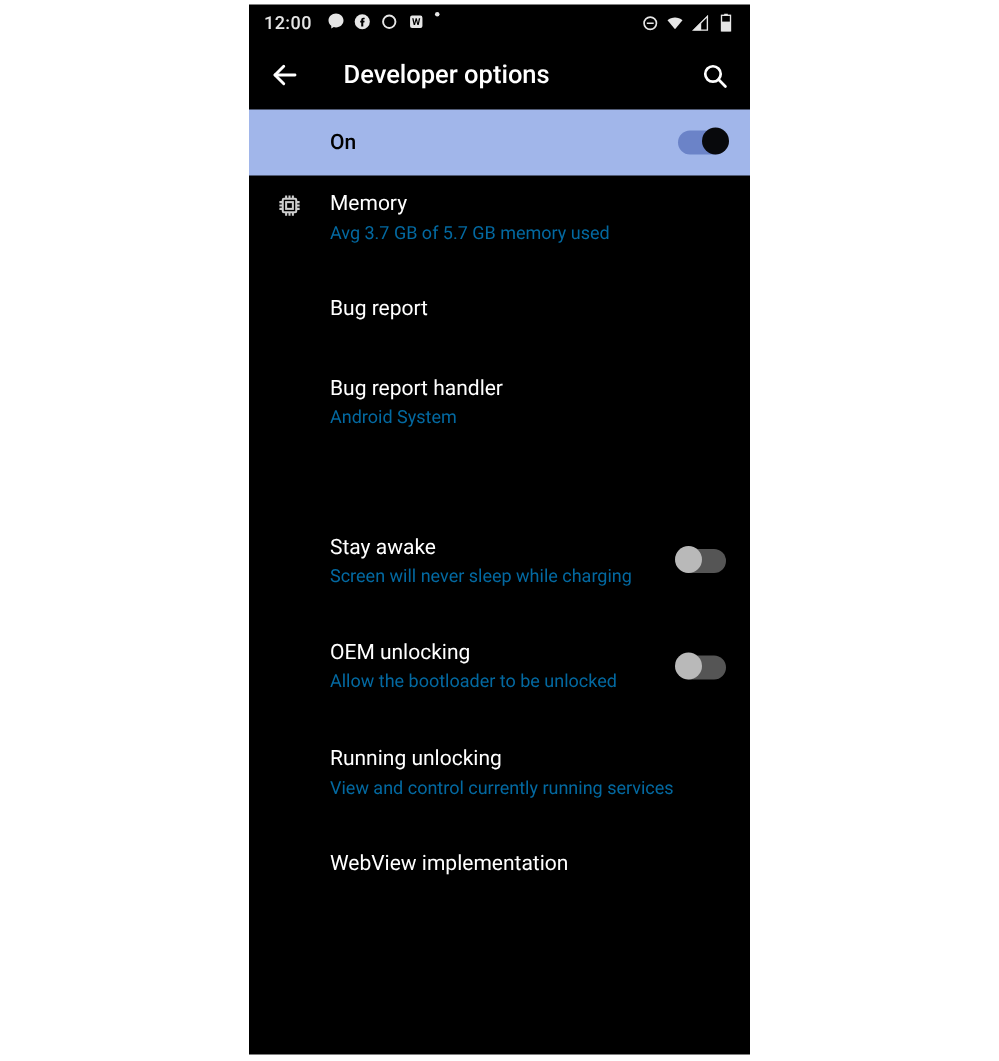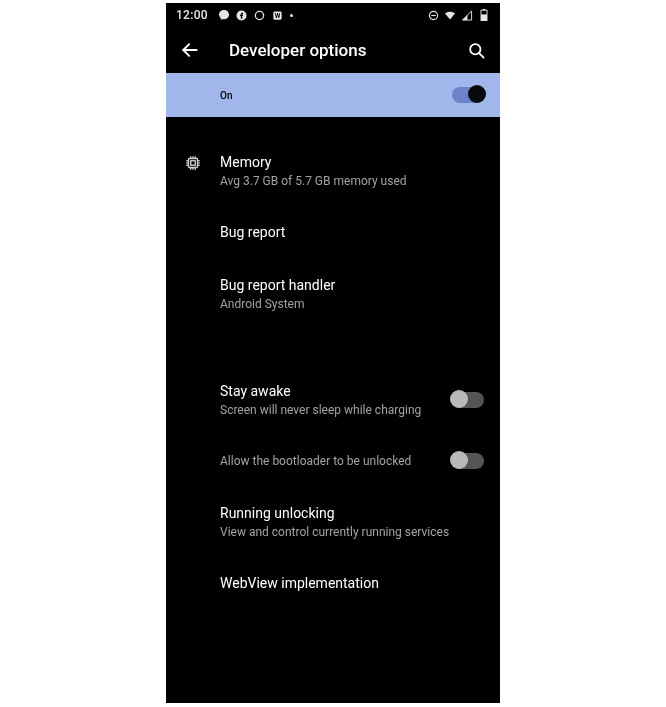--- a/index.html
+++ b/index.html
@@ -25,21 +25,21 @@
     
     .statusbar {
       height: 24px;
       display: flex;
       align-items: center;
       padding: 0 10px;
       font-size: 12px;
       font-weight: 500;
       color: #e6e6e6;
     }
-    .statusbar .left { display: flex; align-items: center; gap: 6px; }
+    .statusbar .left { display: flex; align-items: flex-start; gap: 6px; }
     .statusbar .clock { margin-right: 4px; letter-spacing: 0.3px; }
     .statusbar .ic { width: 12px; height: 12px; display: inline-flex; align-items: center; justify-content: center; }
     .statusbar .spacer { flex: 1; }
     .statusbar .right { display: flex; align-items: center; gap: 5px; }
     .dot { width: 3px; height: 3px; border-radius: 50%; background: #e6e6e6; }
 
     
     .appbar {
       height: 46px;
       display: flex;
@@ -52,41 +52,41 @@
 
     
     .banner {
       background: #a1b6ea;
       color: #000;
       height: 44px;
       display: flex;
       align-items: center;
       padding: 0 16px 0 54px;
     }
-    .banner .label { font-size: 10px; font-weight: 500; flex: 1; }
+    .banner .label { font-size: 14px; font-weight: 500; flex: 1; }
     .toggle {
       width: 32px; height: 16px; border-radius: 9px;
       position: relative; cursor: pointer;
     }
     .toggle .knob {
       position: absolute; top: -2px; width: 18px; height: 18px; border-radius: 50%;
     }
     .toggle.on { background: #6b83c8; }
     .toggle.on .knob { right: -2px; background: #08090c; }
     .banner .toggle.on .knob { background: #08090c; }
     .toggle.off { background: #555; }
     .toggle.off .knob { left: -2px; background: #b9b9b9; }
 
     
-    .list { padding-top: 26px; flex:1; overflow:hidden; }
+    .list { flex:1; overflow:hidden; }
     .row { display: flex; padding: 10px 16px 10px 0; }
     .row .iconcol { width: 54px; display:flex; align-items:flex-start; justify-content:center; padding-top:1px; }
     .row .content { flex: 1; min-width: 0; }
     .row .ttl { font-size: 14px; color: #fff; line-height: 1.35; }
-    .row .sub { font-size: 12px; color: #a3a3a3; margin-top: 2px; line-height: 1.3; }
+    .row .sub { font-size: 12px; color: #0369a1; margin-top: 2px; line-height: 1.3; }
     .row .action { width: 44px; display:flex; align-items:center; justify-content:flex-end; }
     .row.gap { margin-bottom: 14px; }
   </style>
 </head>
 <body>
 
 <div class="phone">
 
   <div class="statusbar">
     <div class="left">
@@ -223,20 +223,21 @@
         <div class="toggle off">
             <div class="knob"></div>
           </div>
       </div>
     </div>
 
 
     <div class="row gap">
       <div class="iconcol"></div>
       <div class="content">
+        <div class="ttl">OEM unlocking</div>
         <div class="sub">Allow the bootloader to be unlocked</div>
       </div>
       <div class="action">
         <div class="toggle off">
             <div class="knob"></div>
           </div>
       </div>
     </div>
 
     <div class="row gap">

